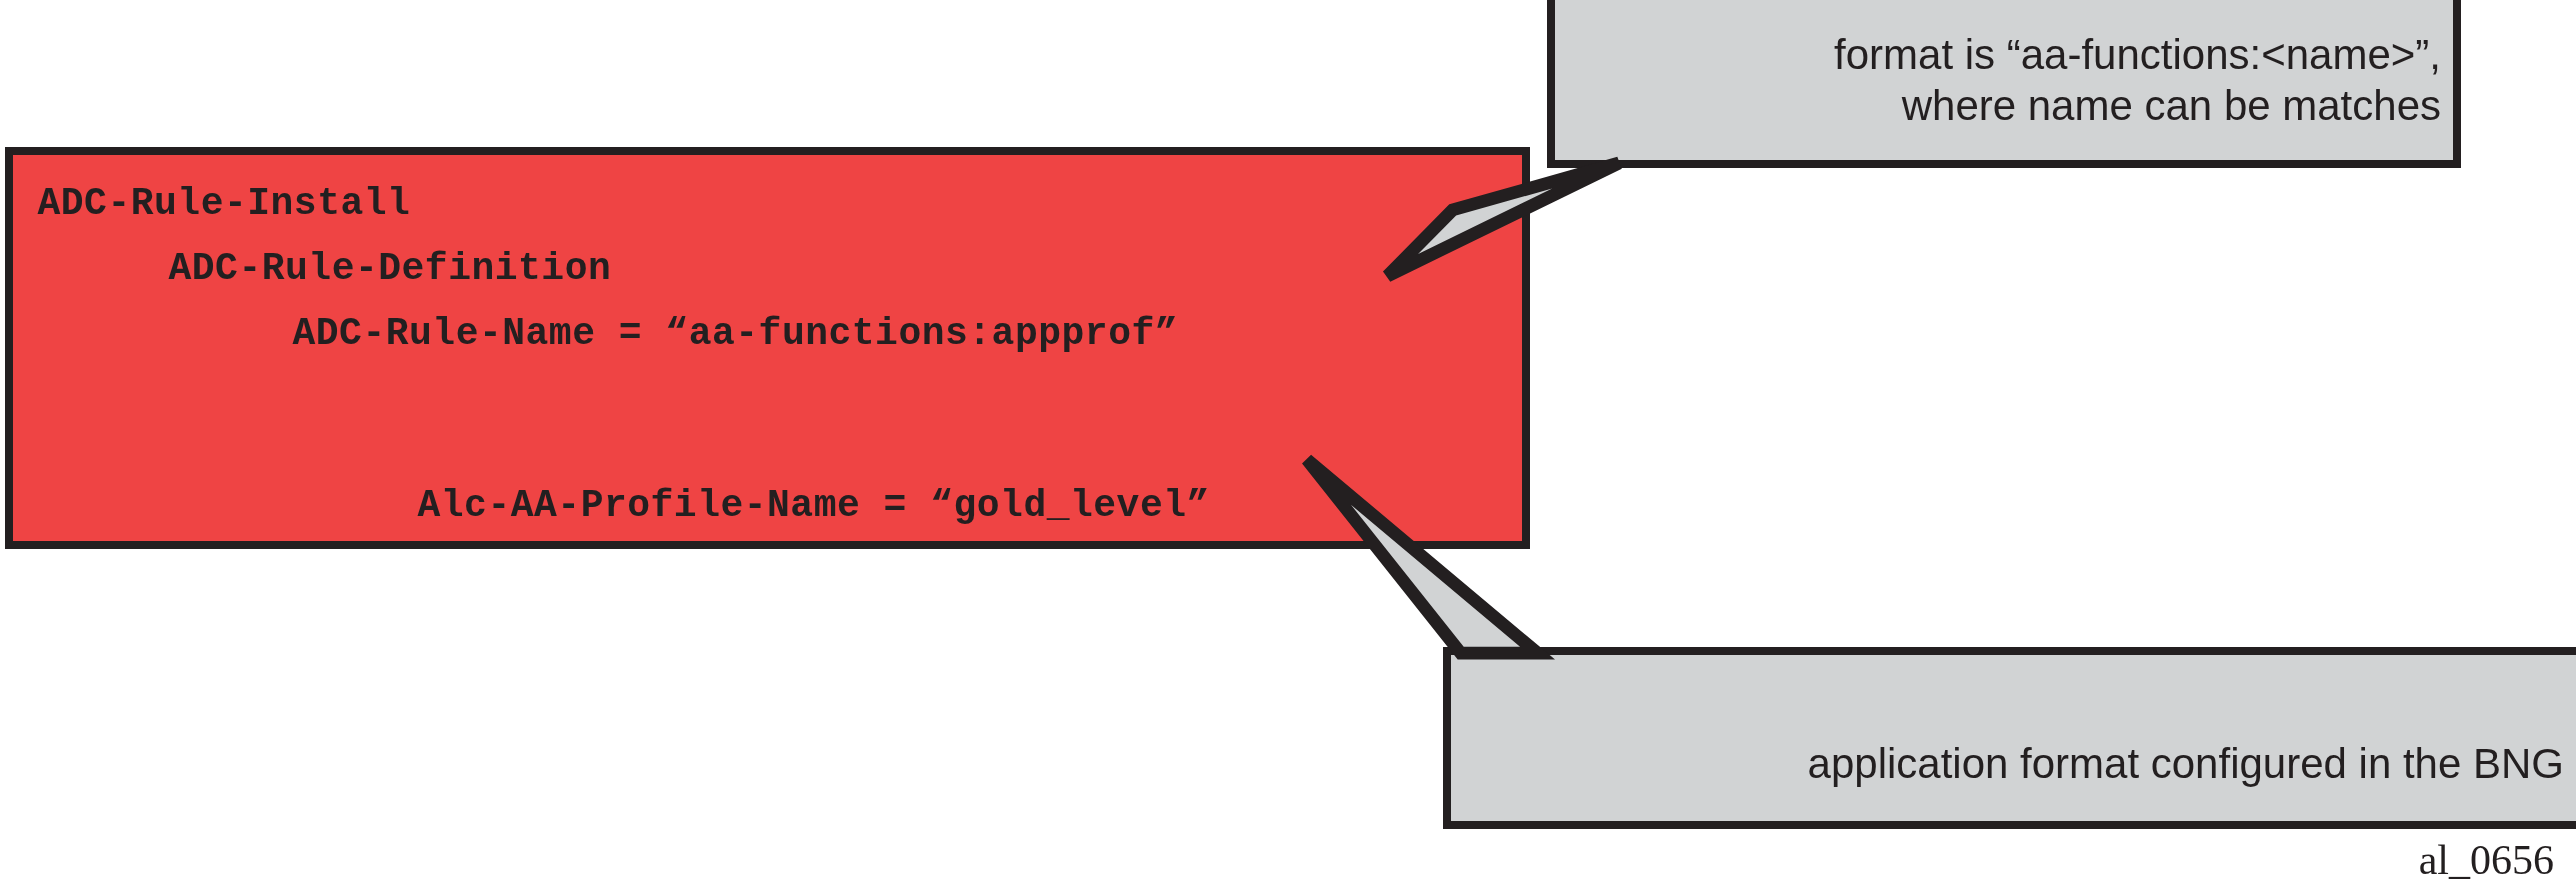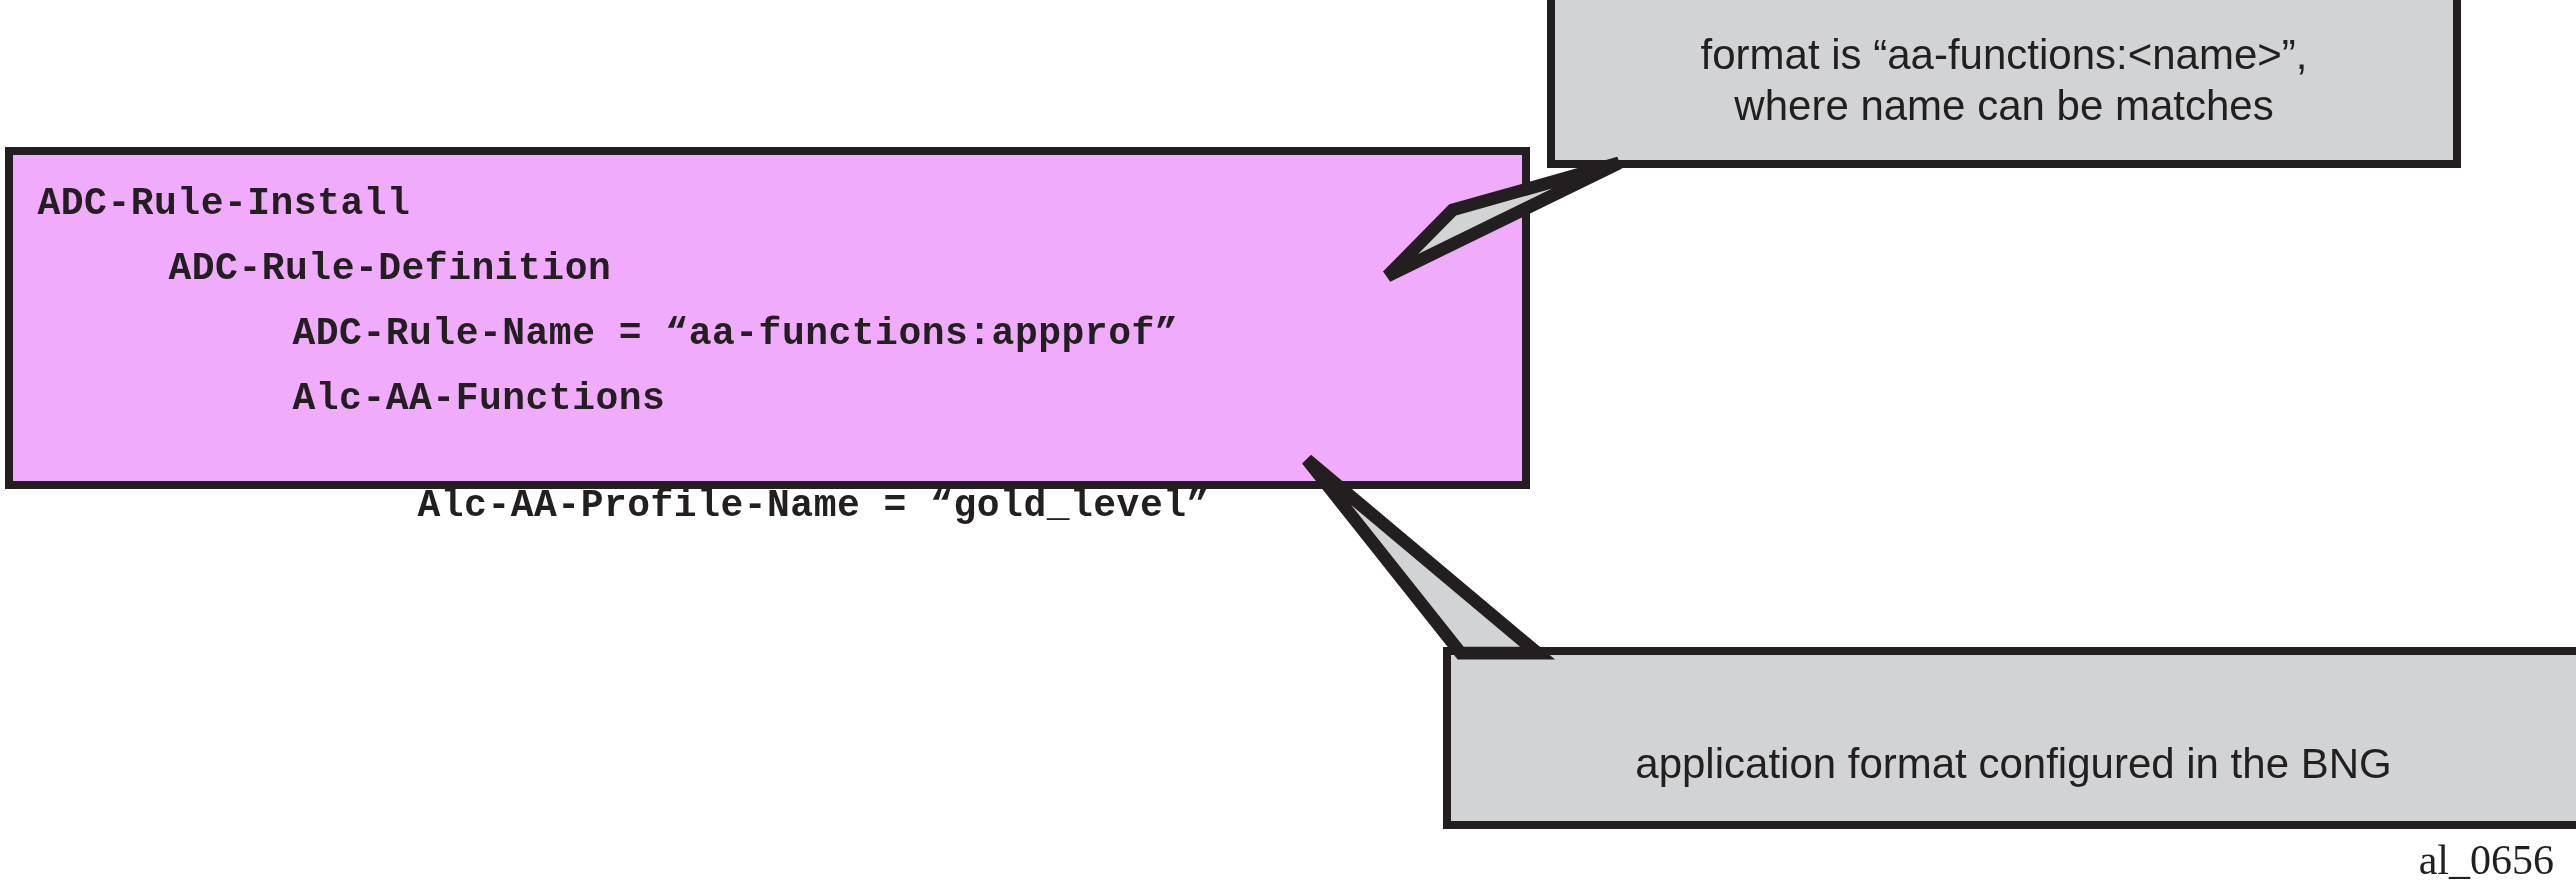--- a/index.html
+++ b/index.html
@@ -17,23 +17,23 @@
     background: #ffffff;
     overflow: hidden;
   }
 
   
   #code-box {
     position: absolute;
     left: 4.5px;
     top: 147px;
     width: 1525px;
-    height: 342px;
+    height: 402px;
     border: 8.1px solid #231f20;
-    background: #f0abfc;
+    background: #ef4444;
     box-sizing: border-box;
     z-index: 2;
   }
   .code-line {
     position: absolute;
     font-family: "Liberation Mono", "DejaVu Sans Mono", monospace;
     font-weight: bold;
     font-size: 38px;
     line-height: 38px;
     color: #231f20;
@@ -57,21 +57,21 @@
     color: #231f20;
     text-align: center;
     font-family: "Liberation Sans", sans-serif;
     font-size: 42px;
     line-height: 51px;
     z-index: 4;
     display: flex;
     align-items: center;
     justify-content: center;
   }
-  .callout-text { width: 100%; padding: 0 12px; box-sizing: border-box; }
+  .callout-text { width: 100%; padding: 0 12px; box-sizing: border-box; text-align: right; }
 
   #callout-format {
     left: 1547px;
     top: -9px;
     width: 914px;
     height: 177px;
   }
   #callout-match {
     left: 1443px;
     top: 647px;
@@ -103,21 +103,20 @@
 </style>
 </head>
 <body>
 
 <div id="canvas">
 
   <div id="code-box">
     <div class="code-line" id="code-line-0">ADC-Rule-Install</div>
     <div class="code-line" id="code-line-1">ADC-Rule-Definition</div>
     <div class="code-line italic" id="code-line-2">ADC-Rule-Name = “aa-functions:appprof”</div>
-    <div class="code-line italic" id="code-line-3">Alc-AA-Functions</div>
     <div class="code-line italic" id="code-line-4">Alc-AA-Profile-Name = “gold_level”</div>
   </div>
 
   <svg id="tails" viewBox="0 0 2848 987" width="2576" height="893" xmlns="http://www.w3.org/2000/svg">
 
     <polygon points="1790,180 1534,305 1606,232" fill="#d1d3d4" stroke="#231f20" stroke-width="14" stroke-linejoin="miter"></polygon>
 
     <polygon points="1700,722 1445,508 1615,722" fill="#d1d3d4" stroke="#231f20" stroke-width="14" stroke-linejoin="miter"></polygon>
   </svg>
 

